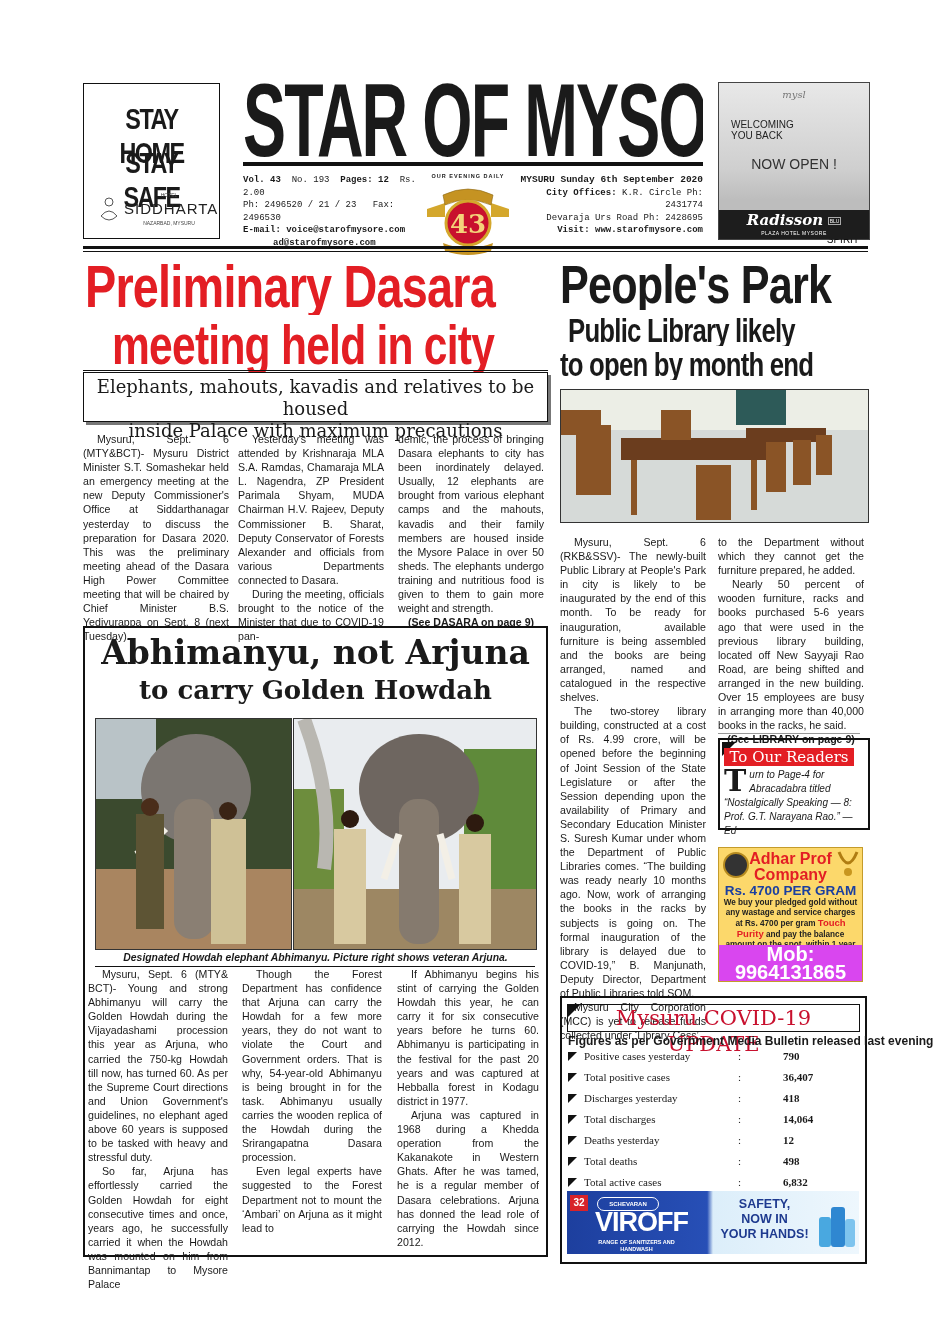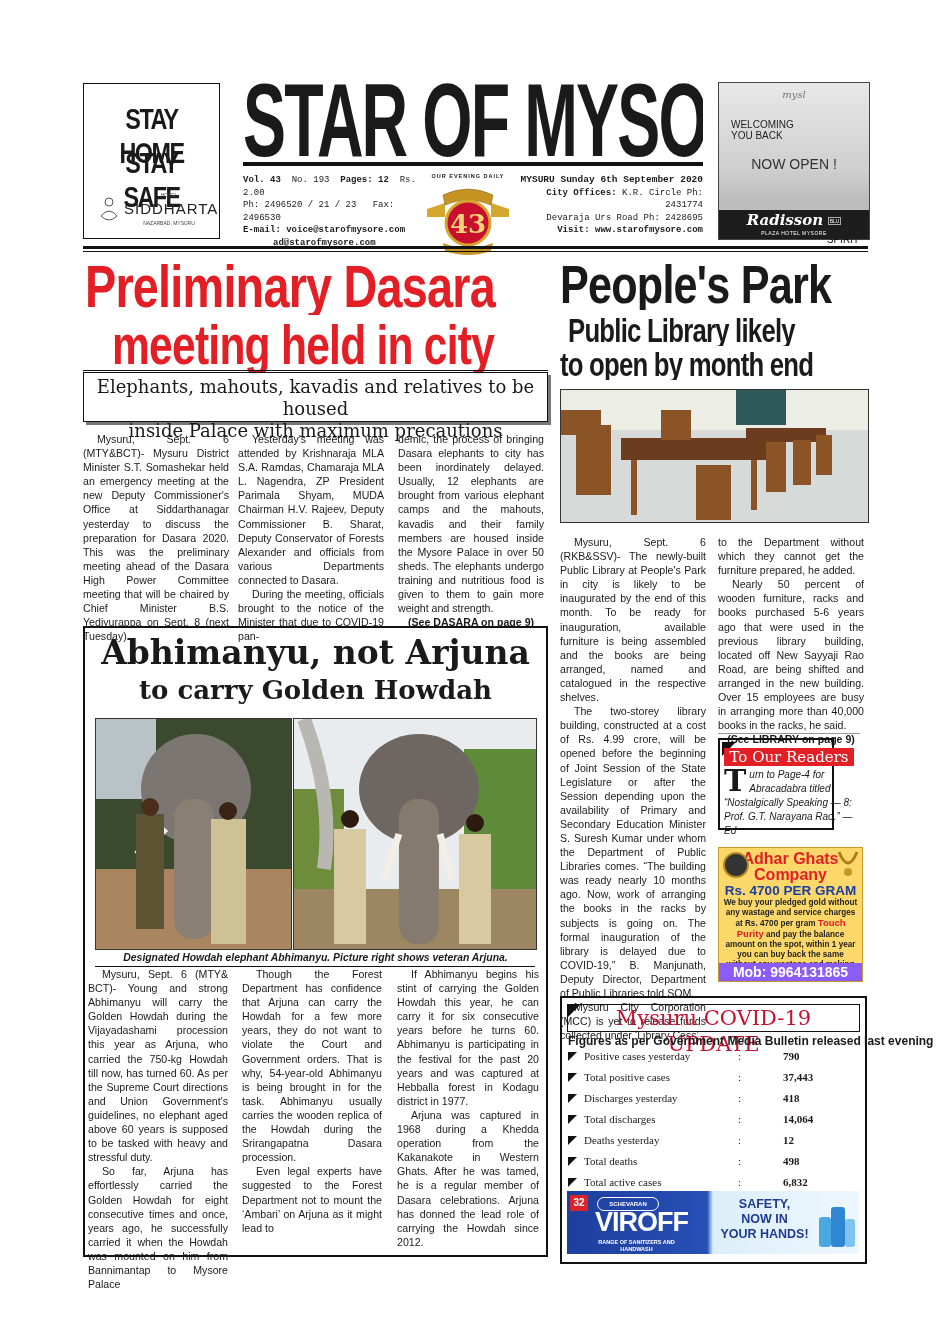--- a/index.html
+++ b/index.html
@@ -36,30 +36,30 @@
   #h-park2 span, #h-park3 span { font-size:33px; line-height:30px; transform:scaleX(0.78); }
 
   #library-photo { left:560px; top:389px; width:307px; height:132px; border:1px solid #333; overflow:hidden; background:#dfe3df; }
 
   #abhi-box { left:83px; top:626px; width:465px; height:631px; border:2px solid #111; box-sizing:border-box; }
   #h-abhi1 { font-weight:bold; font-size:33px; line-height:38px; width:100%; text-align:center; left:0; top:6px; }
   #h-abhi2 { font-weight:bold; font-size:26px; line-height:30px; width:100%; text-align:center; left:0; top:47px; }
   .photo { position:absolute; border:1px solid #333; overflow:hidden; }
   #caption { font-style:italic; font-weight:bold; font-size:10.4px; width:100%; text-align:center; }
 
-  #readers-box { left:718px; top:738px; width:116px; height:92px; border:2px solid #111; box-sizing:border-box; }
+  #readers-box { left:718px; top:738px; width:152px; height:92px; border:2px solid #111; box-sizing:border-box; }
   #readers-title { left:4px; top:8px; width:130px; height:18px; background:#e31e24; color:#fff; font-size:15px; line-height:18px; text-align:center; }
   #readers-body { left:4px; top:28px; width:132px; font-size:10px; line-height:14px; font-style:italic; }
   #readers-body .dropcap { float:left; font-size:30px; line-height:26px; font-weight:bold; font-style:normal; margin-right:3px; font-family:"DejaVu Serif",serif; }
 
   #gold-ad { left:718px; top:847px; width:143px; height:133px; background:#fcd86b; border:1px solid #c49b2a; text-align:center; }
   #gold-ad .name { color:#e31e24; font-weight:bold; font-size:16px; line-height:16px; }
   #gold-ad .rate { color:#1a3fa0; font-weight:bold; font-size:13.5px; }
   #gold-ad .small { font-size:8.2px; line-height:10px; font-weight:bold; color:#222; }
-  #gold-ad .mob { background:#8b5cf6; color:#fff; font-weight:bold; font-size:14px; line-height:18px; position:absolute; bottom:0; left:0; width:100%; }
+  #gold-ad .mob { background:#d946ef; color:#fff; font-weight:bold; font-size:20px; line-height:18px; position:absolute; bottom:0; left:0; width:100%; }
 
   #covid-box { left:560px; top:996px; width:307px; height:268px; border:2px solid #111; box-sizing:border-box; }
   #covid-title { left:5px; top:6px; width:293px; height:28px; border:1px solid #111; box-sizing:border-box; color:#c8102e; font-size:21px; line-height:26px; text-align:center; }
   .covid-row { position:absolute; left:6px; width:290px; height:20px; font-size:11px; line-height:20px;font-family:Liberation Serif, serif; }
   .covid-row .bullet { position:absolute; left:0; top:6px; width:0; height:0; border-top:9px solid #111; border-right:9px solid transparent; }
   .covid-row .lbl { position:absolute; left:16px; }
   .covid-row .colon { position:absolute; left:170px; }
   .covid-row .val { position:absolute; left:215px; font-weight:bold; }
   #viroff { left:567px; top:1191px; width:292px; height:63px; overflow:hidden; background:linear-gradient(90deg,#1d3f9e 0%,#274fb6 48%,#dceefa 50%,#eef7fd 100%); }
 </style>
@@ -208,21 +208,21 @@
 </div>
 
 <div id="gold-ad" class="abs">
   <div class="abs" style="left:4px;top:4px;width:22px;height:22px;border-radius:50%;background:#333;border:2px solid #b58a1f;"></div>
   <div class="abs" style="right:3px;top:2px;width:22px;height:28px;">
     <svg width="22" height="28">
         <path d="M2 2 Q11 24 20 2" fill="none" stroke="#b07d12" stroke-width="3"></path>
         <circle cx="11" cy="22" r="4" fill="#c8961f"></circle>
       </svg>
   </div>
-  <div class="name" style="margin-top:3px;">Adhar Ghats</div>
+  <div class="name" style="margin-top:3px;">Adhar Prof</div>
   <div class="name">Company</div>
   <div class="rate">Rs. 4700 PER GRAM</div>
   <div class="small" style="padding:0 3px;">
     <span>We buy your pledged gold without any wastage and service charges at Rs. 4700 per gram</span>
     <span style="color:#e31e24;font-size:9.5px;">Touch Purity</span>
     <span>and pay the balance amount on the spot, within 1 year you can buy back the same without any wastage and making charges.</span>
   </div>
   <div class="mob">Mob: 9964131865</div>
 </div>
 
@@ -286,21 +286,21 @@
   <div class="covid-row" style="top:48px;">
       <span class="bullet"></span>
       <span class="lbl">Positive cases yesterday</span>
       <span class="colon">:</span>
       <span class="val">790</span>
     </div>
   <div class="covid-row" style="top:69px;">
       <span class="bullet"></span>
       <span class="lbl">Total positive cases</span>
       <span class="colon">:</span>
-      <span class="val">37,443</span>
+      <span class="val">36,407</span>
     </div>
   <div class="covid-row" style="top:90px;">
       <span class="bullet"></span>
       <span class="lbl">Discharges yesterday</span>
       <span class="colon">:</span>
       <span class="val">418</span>
     </div>
   <div class="covid-row" style="top:111px;">
       <span class="bullet"></span>
       <span class="lbl">Total discharges</span>

